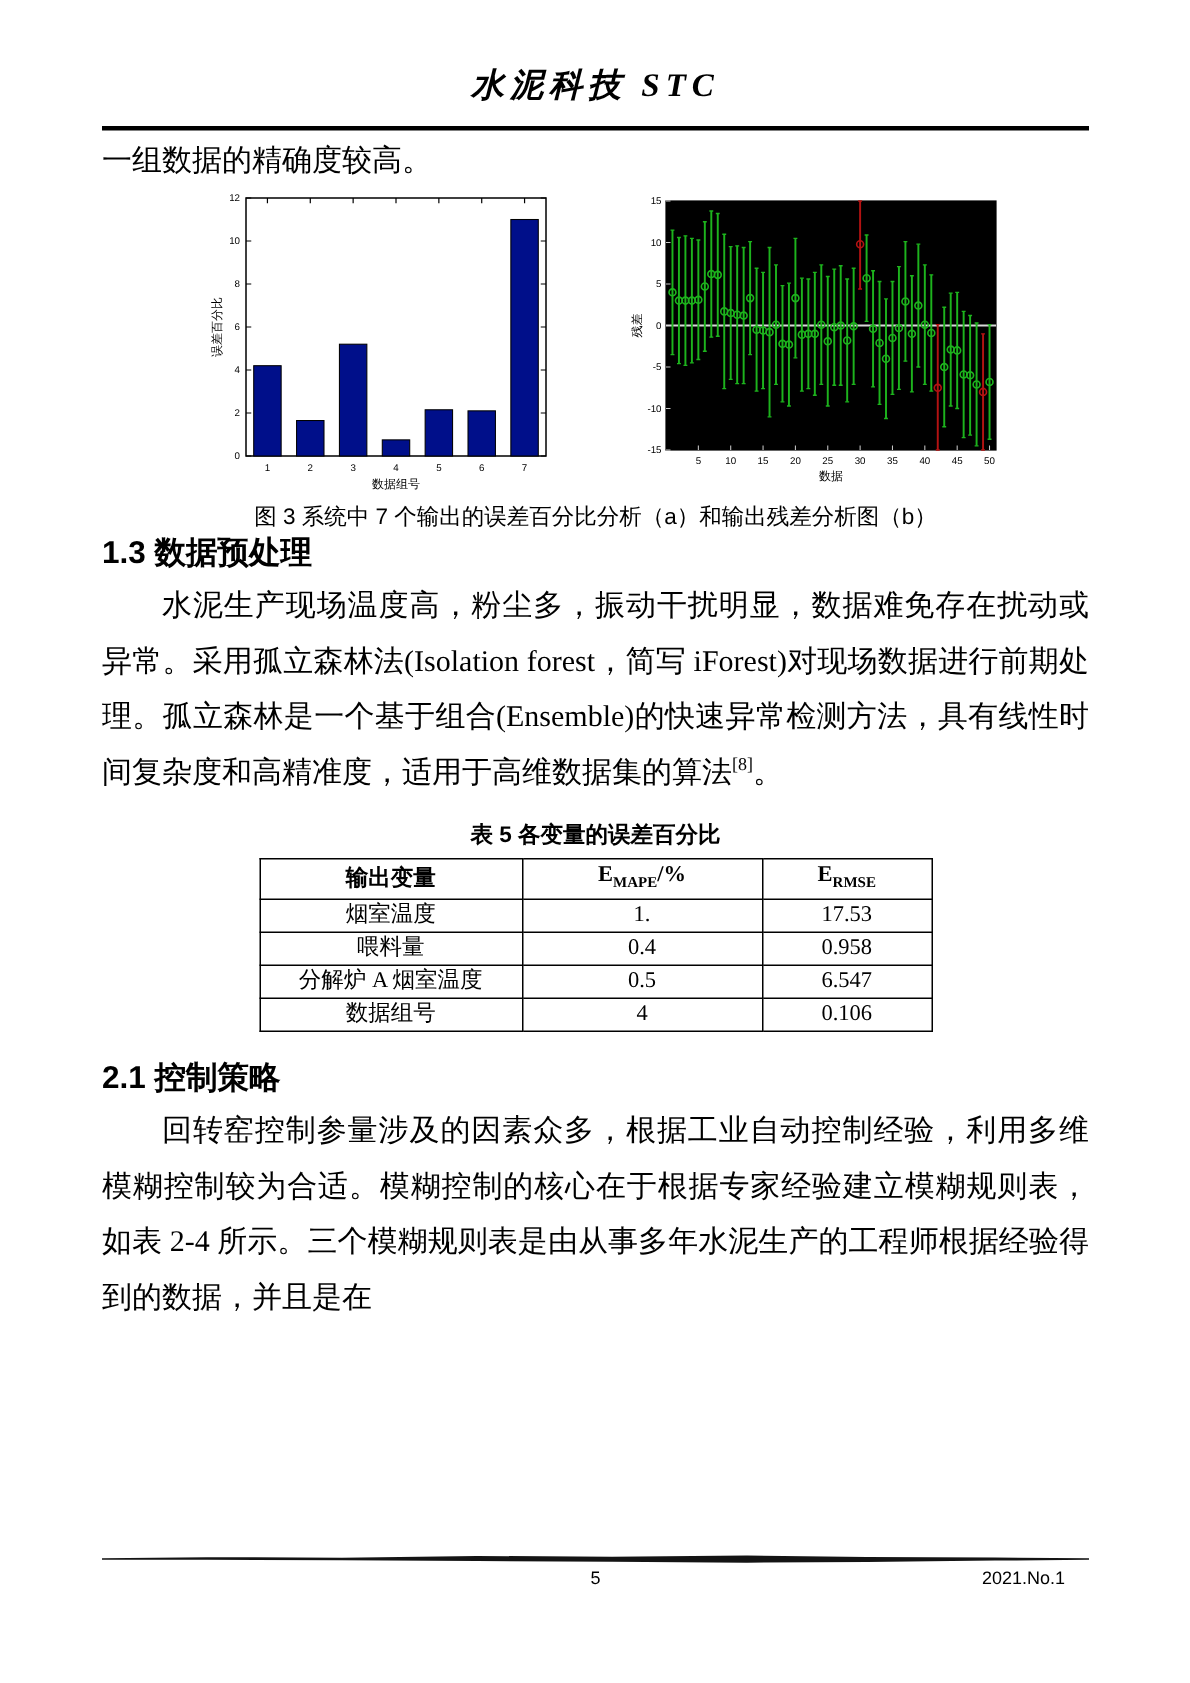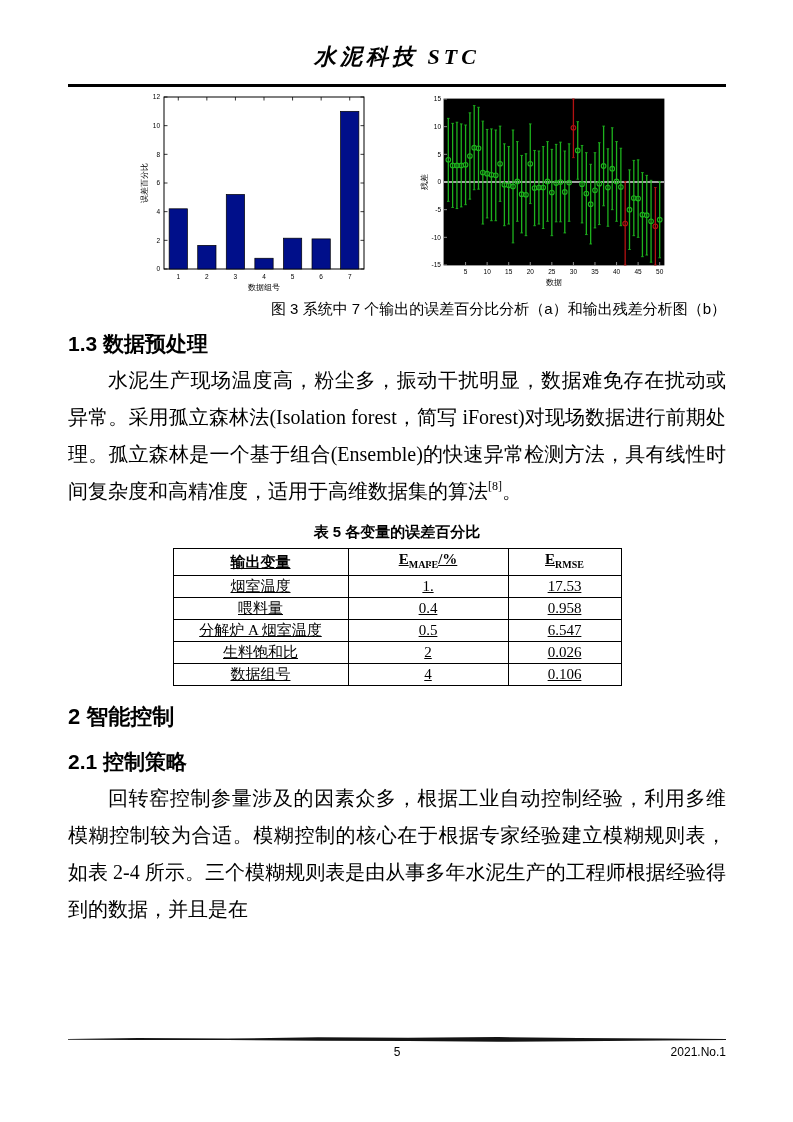--- a/index.html
+++ b/index.html
@@ -24,25 +24,25 @@
   }
   .header-rule { margin-top:12px; border-top:3px solid #000; }
   .intro-line { margin-top:5px; font-size:20px; line-height:30px; }
   .figures { display:flex; align-items:flex-start; margin-top:2px; }
   .chart-a { margin-left:70px; }
   .chart-b { margin-left:36px; }
   svg { display:block; }
   svg text { font-family:"Liberation Sans","DejaVu Sans",sans-serif; }
   .fig-caption {
     margin-top:6px;
-    text-align:right;
+    text-align:center;
     font-size:15px;
     font-family:"Liberation Sans","DejaVu Sans",sans-serif;
   }
-  .h-sub { font-size:21px; font-weight:bold; margin-top:11px; font-family:"Liberation Sans","DejaVu Sans",sans-serif; }
+  .h-sub { font-size:21px; font-weight:bold; font-family:"Liberation Sans","DejaVu Sans",sans-serif; }
   .h-main { font-size:22px; font-weight:bold; margin-top:16px; font-family:"Liberation Sans","DejaVu Sans",sans-serif; }
   .h-sub2 { font-size:21px; font-weight:bold; margin-top:16px; font-family:"Liberation Sans","DejaVu Sans",sans-serif; }
   p.body-par {
     font-size:20px;
     line-height:37px;
     text-align:justify;
     text-indent:2em;
     margin-top:4px;
   }
   p.body-par sup { font-size:12px; line-height:0; }
@@ -60,47 +60,47 @@
     font-size:15px;
     table-layout:fixed;
   }
   table.data-table th, table.data-table td {
     border:1.5px solid #000;
     text-align:center;
     padding:1px 2px;
     height:21px;
     line-height:19px;
     font-weight:normal;
-    text-decoration:underline;
   }
   table.data-table th { font-weight:bold; }
   table.data-table sub { font-size:10px; }
   col.c1 { width:175px; } col.c2 { width:160px; } col.c3 { width:113px; }
   .footer {
     position:absolute;
     left:68px; right:67px; top:1036px;
   }
   .footer-texts {
     position:relative;
     margin-top:2px;
     height:18px;
     font-size:12px;
     font-family:"Liberation Sans","DejaVu Sans",sans-serif;
   }
   .footer-page { position:absolute; left:0; right:0; text-align:center; }
-  .footer-issue { position:absolute; right:0; top:0;text-align:right; }
+  .footer-issue { position:absolute; right:16px; top:0;text-align:right; }
 </style>
 </head>
 <body>
 
 <div class="page">
   <div class="content">
     <div class="journal-title">水泥科技 STC</div>
     <div class="header-rule"></div>
 
+    <div class="intro-line">一组数据的精确度较高。</div>
 
     <div class="figures">
       <svg id="chartA" class="chart-a" width="245" height="205">
           <rect x="26" y="8" width="200" height="172" fill="#ffffff" stroke="#000" stroke-width="1"></rect>
           <line x1="26" y1="180" x2="29.5" y2="180" stroke="#000" stroke-width="0.8"></line>
           <line x1="226" y1="180" x2="222.5" y2="180" stroke="#000" stroke-width="0.8"></line>
           <text x="22" y="182.3" text-anchor="end" font-size="6.5" fill="#000">0</text>
           <line x1="26" y1="151.33333333333334" x2="29.5" y2="151.33333333333334" stroke="#000" stroke-width="0.8"></line>
           <line x1="226" y1="151.33333333333334" x2="222.5" y2="151.33333333333334" stroke="#000" stroke-width="0.8"></line>
           <text x="22" y="153.63333333333335" text-anchor="end" font-size="6.5" fill="#000">2</text>
@@ -422,33 +422,27 @@
             <td>喂料量</td>
             <td>0.4</td>
             <td>0.958</td>
           </tr>
           <tr>
             <td>分解炉 A 烟室温度</td>
             <td>0.5</td>
             <td>6.547</td>
           </tr>
           <tr>
-            <td>生料饱和比</td>
-            <td>2</td>
-            <td>0.026</td>
-          </tr>
-          <tr>
             <td>数据组号</td>
             <td>4</td>
             <td>0.106</td>
           </tr>
         </tbody>
     </table>
 
-    <div class="h-main">2 智能控制</div>
     <div class="h-sub2">2.1 控制策略</div>
 
     <p class="body-par">回转窑控制参量涉及的因素众多，根据工业自动控制经验，利用多维模糊控制较为合适。模糊控制的核心在于根据专家经验建立模糊规则表，如表 2-4 所示。三个模糊规则表是由从事多年水泥生产的工程师根据经验得到的数据，并且是在</p>
   </div>
 
   <div class="footer">
     <svg width="658" height="7">
       <polygon fill="#141414" points="0,2.9 70,2.1 160,2.5 250,1.3 340,1.8 430,1.0 510,2.0 595,2.4 658,2.9 658,3.9 595,4.4 510,5.3 430,5.8 340,5.1 250,4.7 160,4.1 70,3.9 0,3.8"></polygon>
     </svg>
     <div class="footer-texts">

